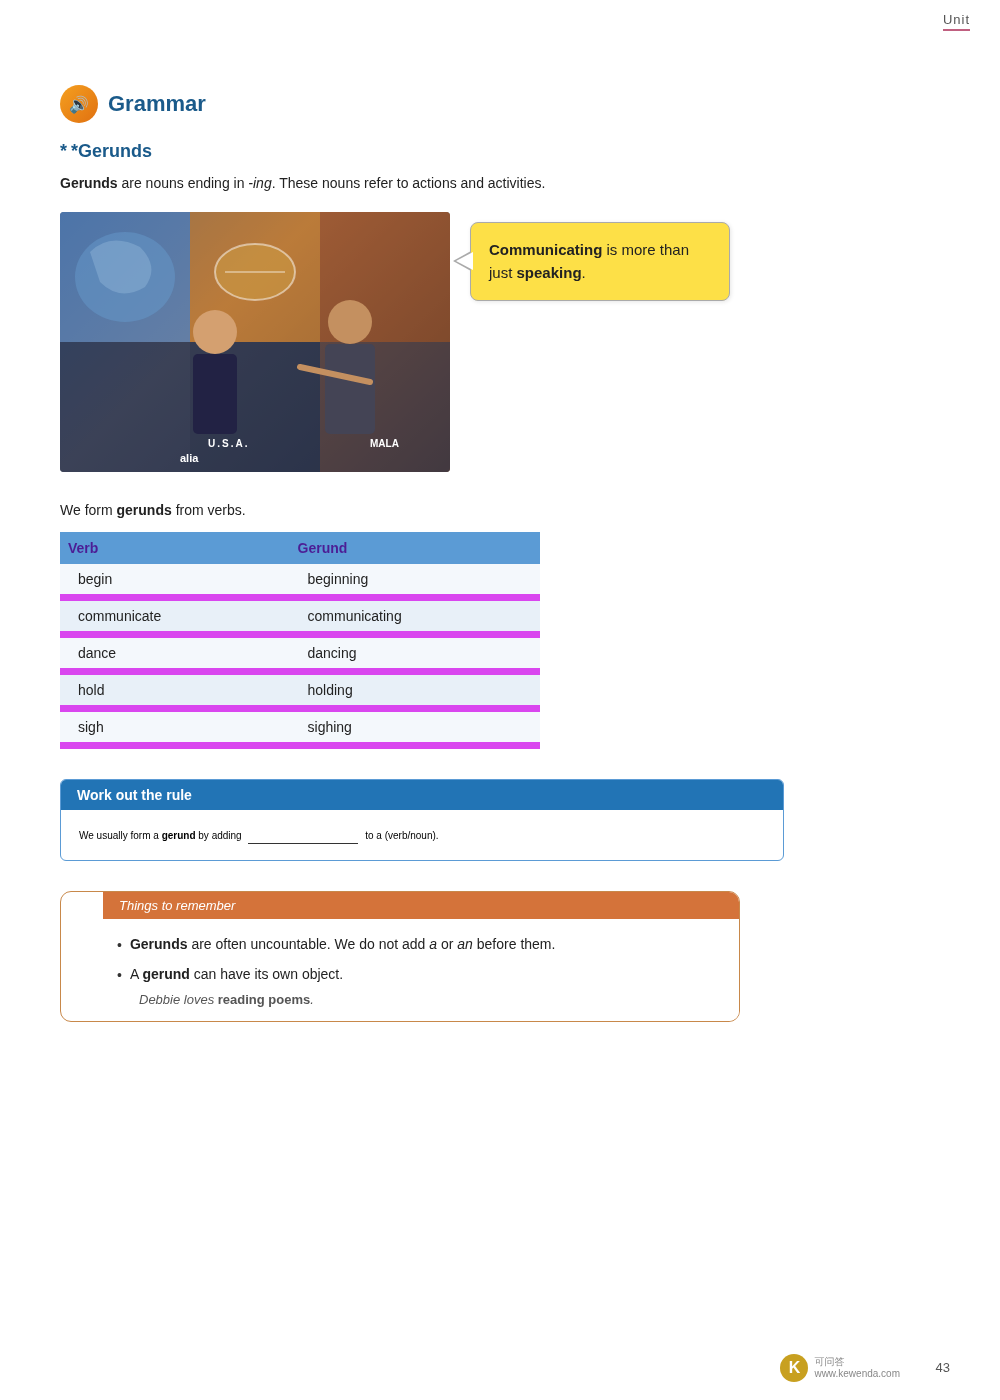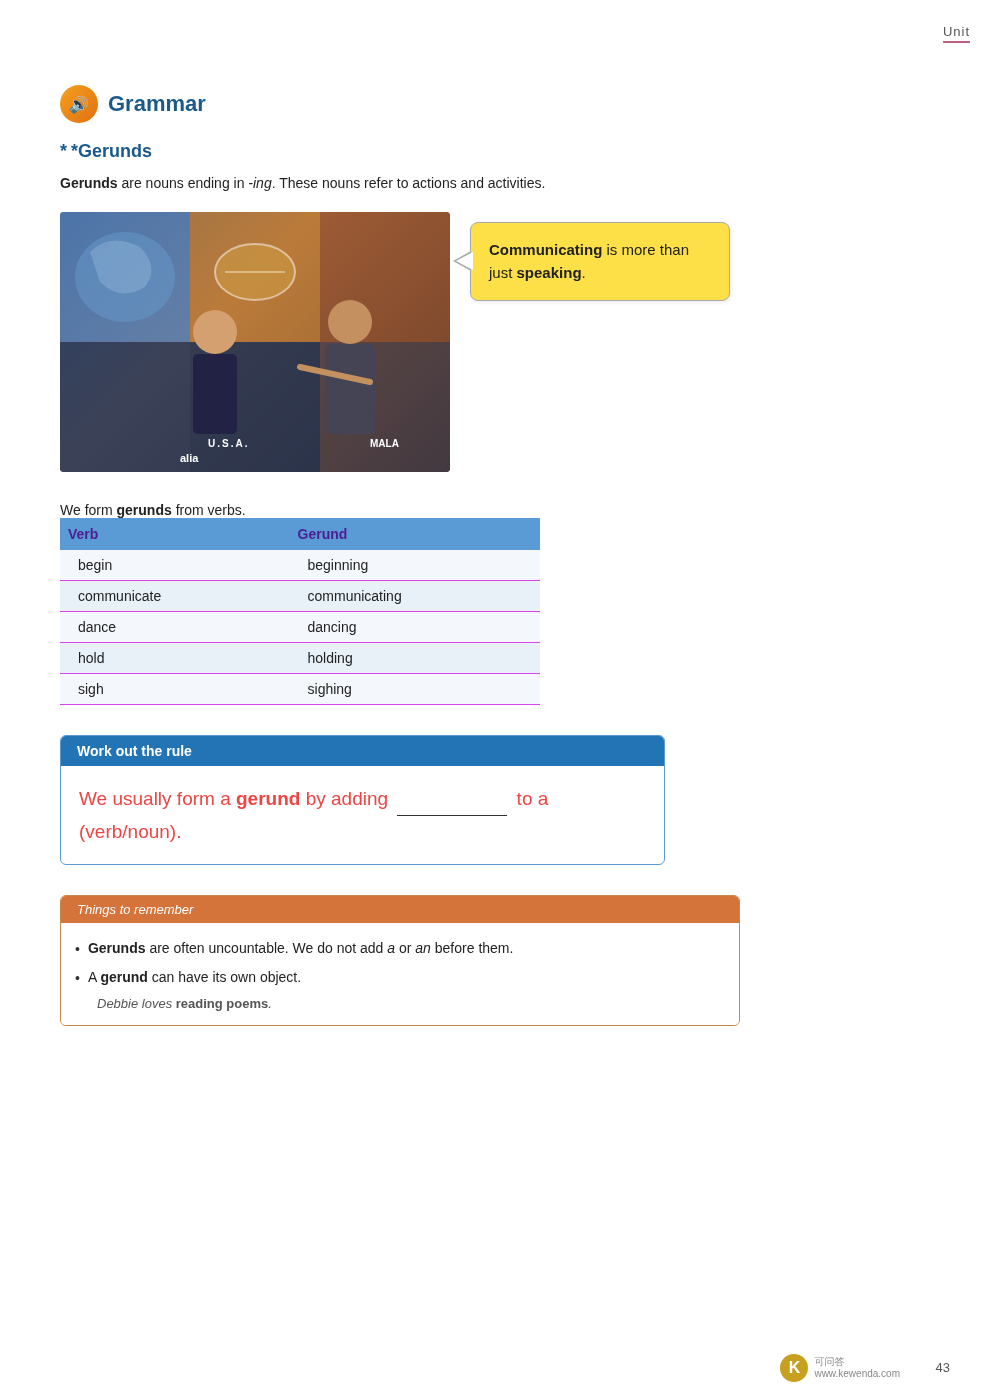--- a/index.html
+++ b/index.html
@@ -17,21 +17,21 @@
       width: 1000px;
       min-height: 1400px;
       background: #fff;
       position: relative;
       padding: 30px 60px 60px 60px;
     }
 
     
     .unit-label {
       position: absolute;
-      top: 24px;
+      top: 12px;
       right: 30px;
       font-family: Arial, sans-serif;
       font-size: 13px;
       color: #555;
       letter-spacing: 1px;
     }
     .unit-underline {
       display: block;
       height: 2px;
       background: #c06080;
@@ -162,20 +162,21 @@
       border-style: solid;
       border-color: transparent #fff transparent transparent;
     }
     .bubble-bold { font-weight: bold; }
 
     
     .form-gerunds-text {
       font-family: Arial, sans-serif;
       font-size: 14px;
       color: #222;
+      margin-bottom: 14px;
     }
     .form-gerunds-text strong { font-weight: bold; }
 
     
     .gerund-table {
       border-collapse: collapse;
       width: 480px;
       margin-bottom: 30px;
     }
     .gerund-table th {
@@ -185,67 +186,68 @@
       font-size: 14px;
       font-weight: bold;
       padding: 8px 8px;
       text-align: left;
     }
     .gerund-table td {
       font-family: Arial, sans-serif;
       font-size: 14px;
       color: #222;
       padding: 7px 18px;
-      border-bottom: 1px solid #d946ef;
+      border-bottom: 7px solid #d946ef;
     }
     .gerund-table tr:nth-child(even) td {
       background: #e8f0f8;
     }
     .gerund-table tr:nth-child(odd) td {
       background: #f4f8fc;
     }
 
     
     .rule-box {
       border: 1.5px solid #5b9bd5;
       border-radius: 6px;
       margin-bottom: 30px;
       overflow: hidden;
-      width: 605px;
+      width: 724px;
     }
     .rule-box-header {
       background: #2274b5;
       color: #fff;
       font-family: Arial, sans-serif;
       font-size: 14px;
       font-weight: bold;
       padding: 7px 16px;
     }
     .rule-box-body {
       padding: 16px 18px;
       font-family: Arial, sans-serif;
-      font-size: 19px;
-      color: #ef4444;
+      font-size: 10px;
+      color: #000000;
       line-height: 1.7;
     }
     .rule-blank {
       display: inline-block;
       width: 110px;
       border-bottom: 1.5px solid #333;
       margin: 0 4px;
       vertical-align: bottom;
     }
 
     
     .remember-box {
       border: 1.5px solid #c8884a;
-      border-radius: 6px;
+      border-radius: 11px;
       overflow: hidden;
       width: 680px;
       margin-bottom: 30px;
+      padding-left: 42px;
     }
     .remember-box-header {
       background: #d4733a;
       color: #fff;
       font-family: Arial, sans-serif;
       font-size: 13px;
       padding: 6px 16px;
       font-style: italic;
     }
     .remember-box-body {

